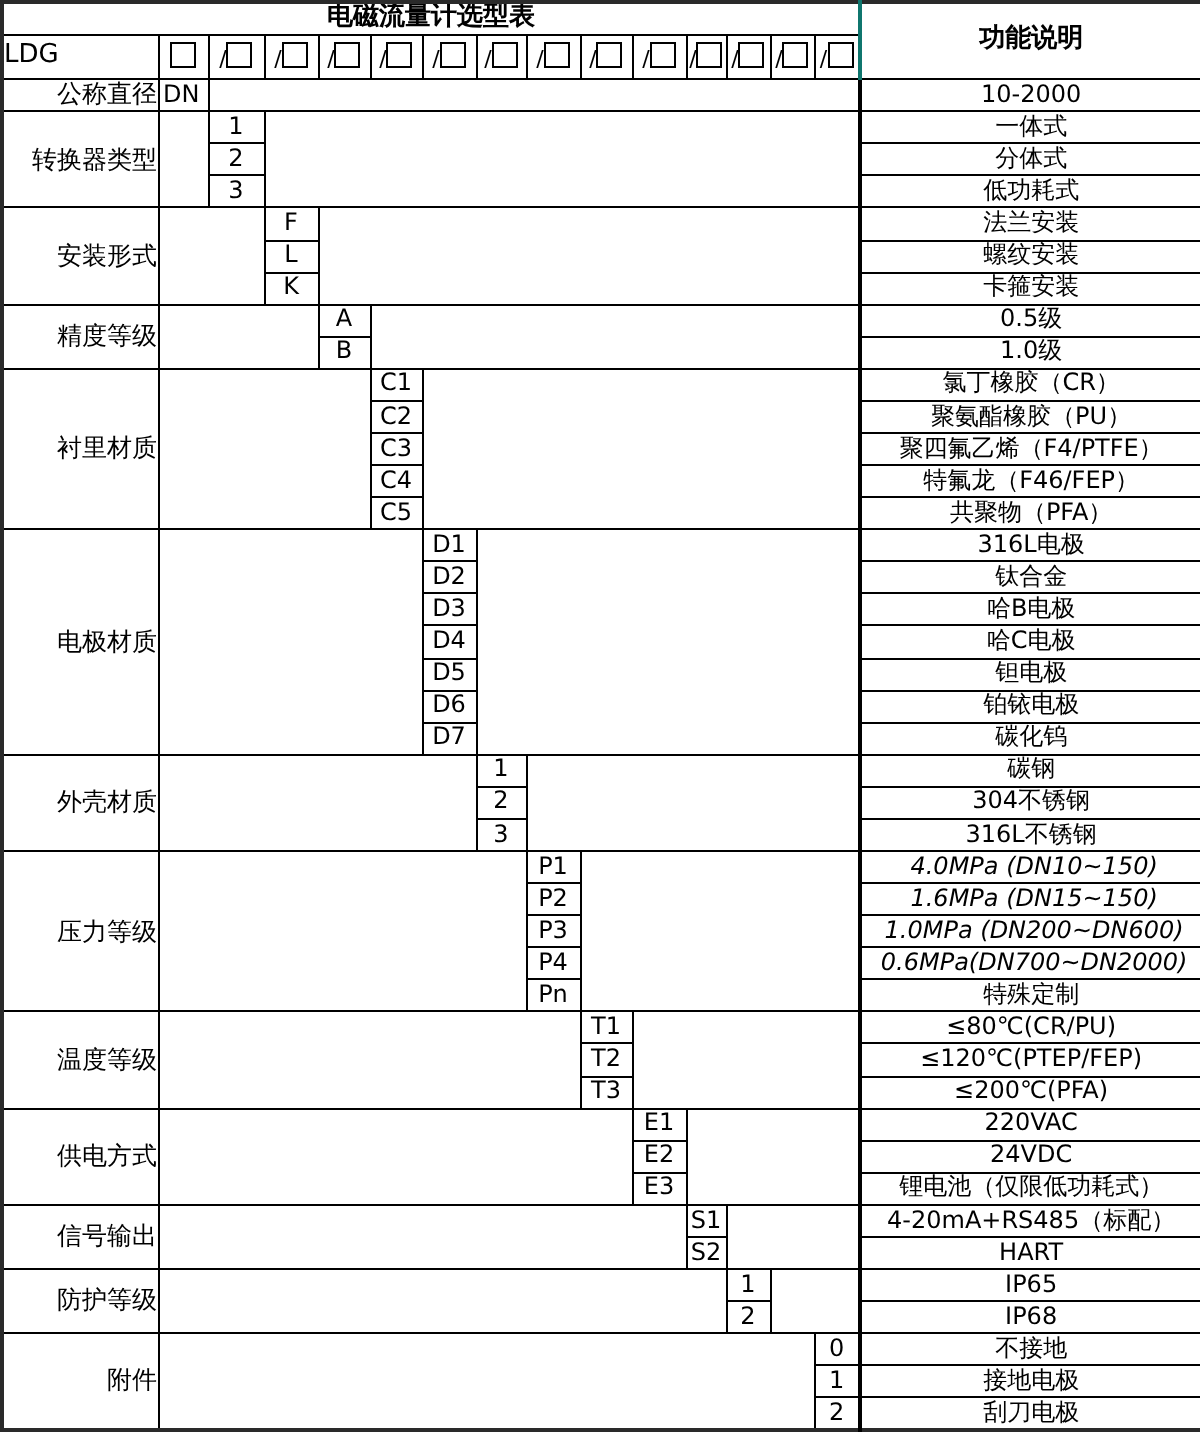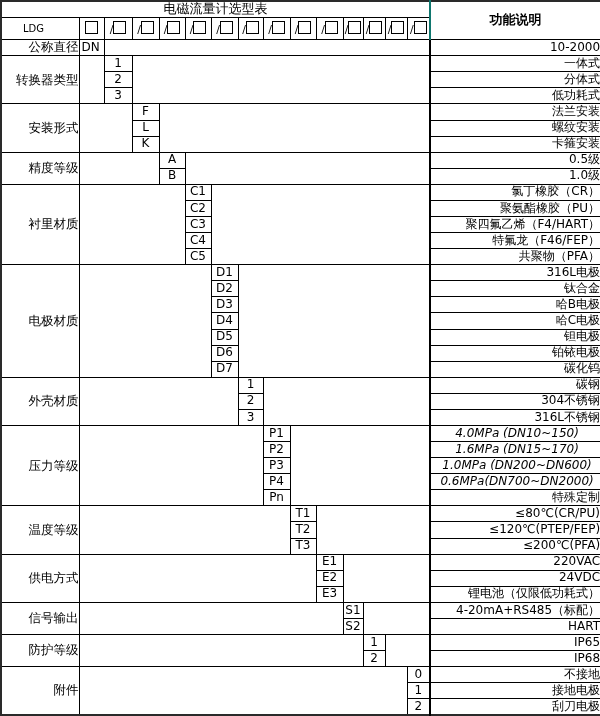--- a/index.html
+++ b/index.html
@@ -4,29 +4,29 @@
 <style>
   html,body{margin:0;padding:0;background:#fff;}
   table{border-collapse:collapse;table-layout:fixed;width:600px;height:716px;
         font-family:"DejaVu Sans","Liberation Sans",sans-serif;color:#000;
         border:2px solid #2a2a2a;}
   td{border:1px solid #000;padding:0;text-align:center;vertical-align:middle;
      font-size:12px;line-height:1.15;overflow:hidden;white-space:nowrap;}
   tr.title-row{height:15px;}
   tr.model-row{height:22px;}
   tr.body-row{height:16px;}
-  td.title-cell{font-size:13px;font-weight:normal;}
+  td.title-cell{font-size:13px;font-weight:bold;}
   td.fn-header{font-size:13px;font-weight:bold;border-left:2px solid #0f766e;}
-  td.fn-cell{border-left:2px solid #000;font-size:12px;text-align:right;}
+  td.fn-cell{border-left:2px solid #000;font-size:12px;}
   td.fn-cell.left{text-align:center;padding-left:3px;font-style:italic;}
   td.label-cell{font-size:12.5px;text-align:right;}
   td.label-cell.left{text-align:right;padding-left:3px;}
   td.code-cell{font-size:12px;}
   td.code-cell.left{text-align:left;padding-left:2px;}
-  td.model-prefix{text-align:left;padding-left:21px;font-size:10px;}
+  td.model-prefix{text-align:left;padding-left:0;font-size:13px;}
   span.box{display:inline-block;width:10px;height:10px;border:1px solid #000;
            vertical-align:-1px;background:#fff;}
   tr.model-row span.box{width:11px;height:11px;}
   td.slash-box{font-size:11px;}
 </style>
 </head>
 <body>
 
 <table>
   <colgroup>
@@ -123,21 +123,21 @@
         <td class="code-cell">C1</td>
         <td rowspan="5" colspan="9"></td>
         <td class="fn-cell">氯丁橡胶（CR）</td>
       </tr>
       <tr class="body-row">
         <td class="code-cell">C2</td>
         <td class="fn-cell">聚氨酯橡胶（PU）</td>
       </tr>
       <tr class="body-row">
         <td class="code-cell">C3</td>
-        <td class="fn-cell">聚四氟乙烯（F4/HART）</td>
+        <td class="fn-cell">聚四氟乙烯（F4/PTFE）</td>
       </tr>
       <tr class="body-row">
         <td class="code-cell">C4</td>
         <td class="fn-cell">特氟龙（F46/FEP）</td>
       </tr>
       <tr class="body-row">
         <td class="code-cell">C5</td>
         <td class="fn-cell">共聚物（PFA）</td>
       </tr>
       <tr class="body-row">
@@ -188,21 +188,21 @@
       </tr>
       <tr class="body-row">
         <td class="label-cell" rowspan="5">压力等级</td>
         <td rowspan="5" colspan="7"></td>
         <td class="code-cell">P1</td>
         <td rowspan="5" colspan="6"></td>
         <td class="fn-cell left">4.0MPa (DN10~150)</td>
       </tr>
       <tr class="body-row">
         <td class="code-cell">P2</td>
-        <td class="fn-cell left">1.6MPa (DN15~170)</td>
+        <td class="fn-cell left">1.6MPa (DN15~150)</td>
       </tr>
       <tr class="body-row">
         <td class="code-cell">P3</td>
         <td class="fn-cell left">1.0MPa (DN200~DN600)</td>
       </tr>
       <tr class="body-row">
         <td class="code-cell">P4</td>
         <td class="fn-cell left">0.6MPa(DN700~DN2000)</td>
       </tr>
       <tr class="body-row">

